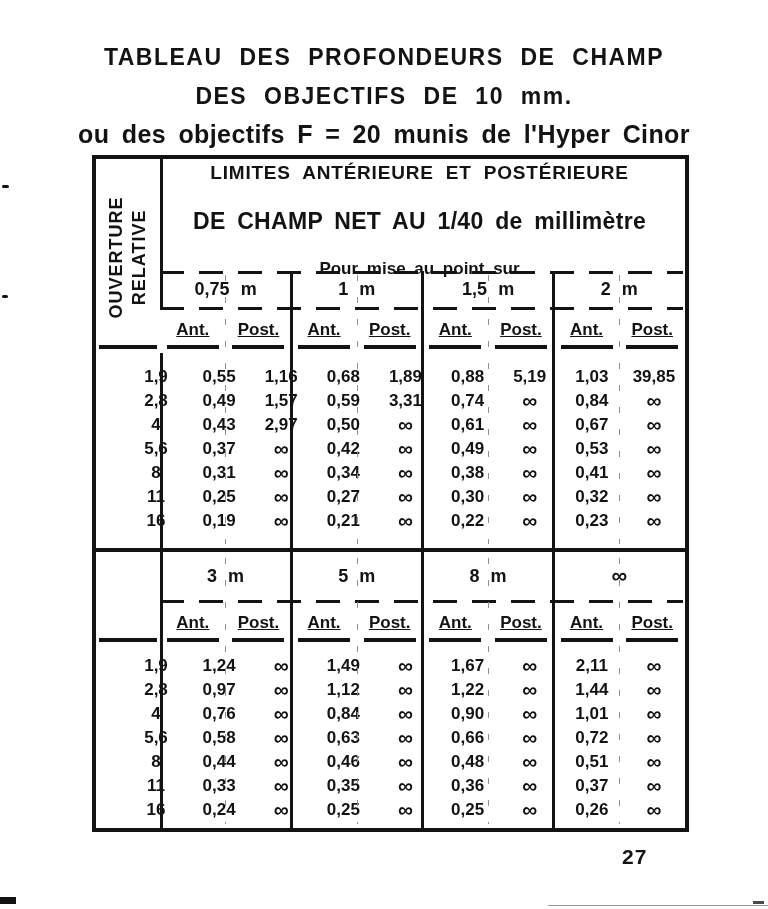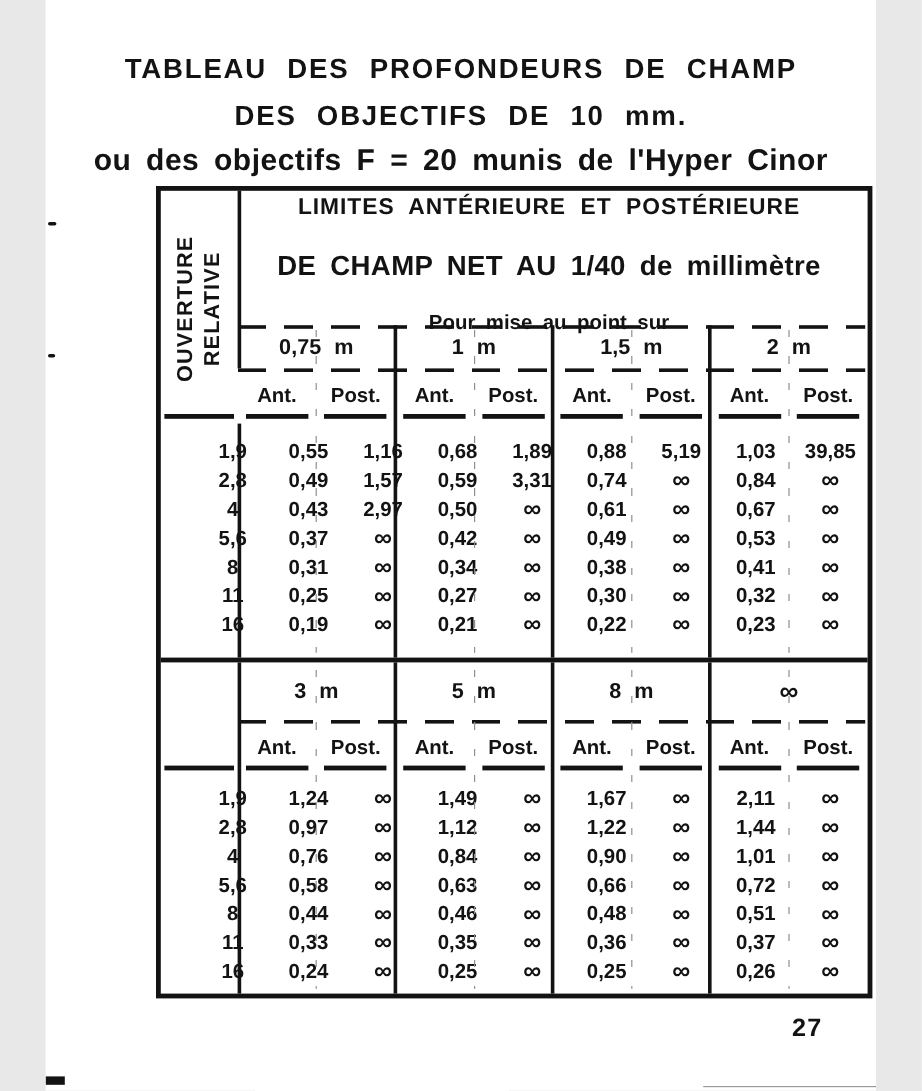--- a/index.html
+++ b/index.html
@@ -1,17 +1,17 @@
 <!DOCTYPE html>
 <html><head>
 <meta charset="utf-8">
 <style>
   html,body{margin:0;padding:0;background:#e8e8e8;}
   .sheet{
-    position:relative;width:692px;height:909px;background:#ffffff;
+    position:relative;width:768px;height:909px;background:#ffffff;
     font-family:"Liberation Sans",sans-serif;color:#131313;overflow:hidden;
     margin:0 auto;
   }
   
   .titles{position:absolute;top:44px;left:0;width:100%;text-align:center;font-weight:bold;}
   .t1l{font-size:23px;letter-spacing:1.5px;word-spacing:9px;margin-bottom:12px;}
   .t2l{font-size:23px;letter-spacing:1.5px;word-spacing:9px;margin-bottom:10px;}
   .t3l{font-size:25px;letter-spacing:.4px;word-spacing:5px;}
   
   .tablebox{position:absolute;left:92px;top:155px;width:597px;height:677px;
@@ -29,21 +29,21 @@
   .h2{font-size:23px;letter-spacing:.3px;word-spacing:5px;}
   .h3{font-size:17px;word-spacing:4px;}
   
   .distrow{height:36px;position:relative;}
   .distrow2{height:48px;position:relative;}
   .aprow{height:46px;position:relative;}
   .dashtop::before{content:"";position:absolute;top:0;left:64px;right:2px;height:3px;
     background:repeating-linear-gradient(90deg,#131313 0 24px,transparent 24px 39px);}
   .dist{grid-column:span 2;text-align:center;font-weight:bold;font-size:18px;word-spacing:6px;}
   .apl{position:relative;height:100%;display:flex;align-items:center;justify-content:center;
-    font-size:17px;font-weight:bold;}
+    font-size:17px;font-weight:bold;text-decoration:underline;}
   .ul{position:absolute;bottom:4px;left:50%;transform:translateX(-50%);
     width:52px;height:4px;background:#131313;}
   .c1{position:relative;height:100%;}
   .c1 .ul{width:58px;}
   
   .datablock{padding-top:12px;}
   .st2 .datablock{padding-top:8px;}
   .data-row{height:24px;padding-left:28px;}
   .cell{text-align:center;line-height:24px;}
   .ap,.num{font-weight:bold;font-size:17px;}

